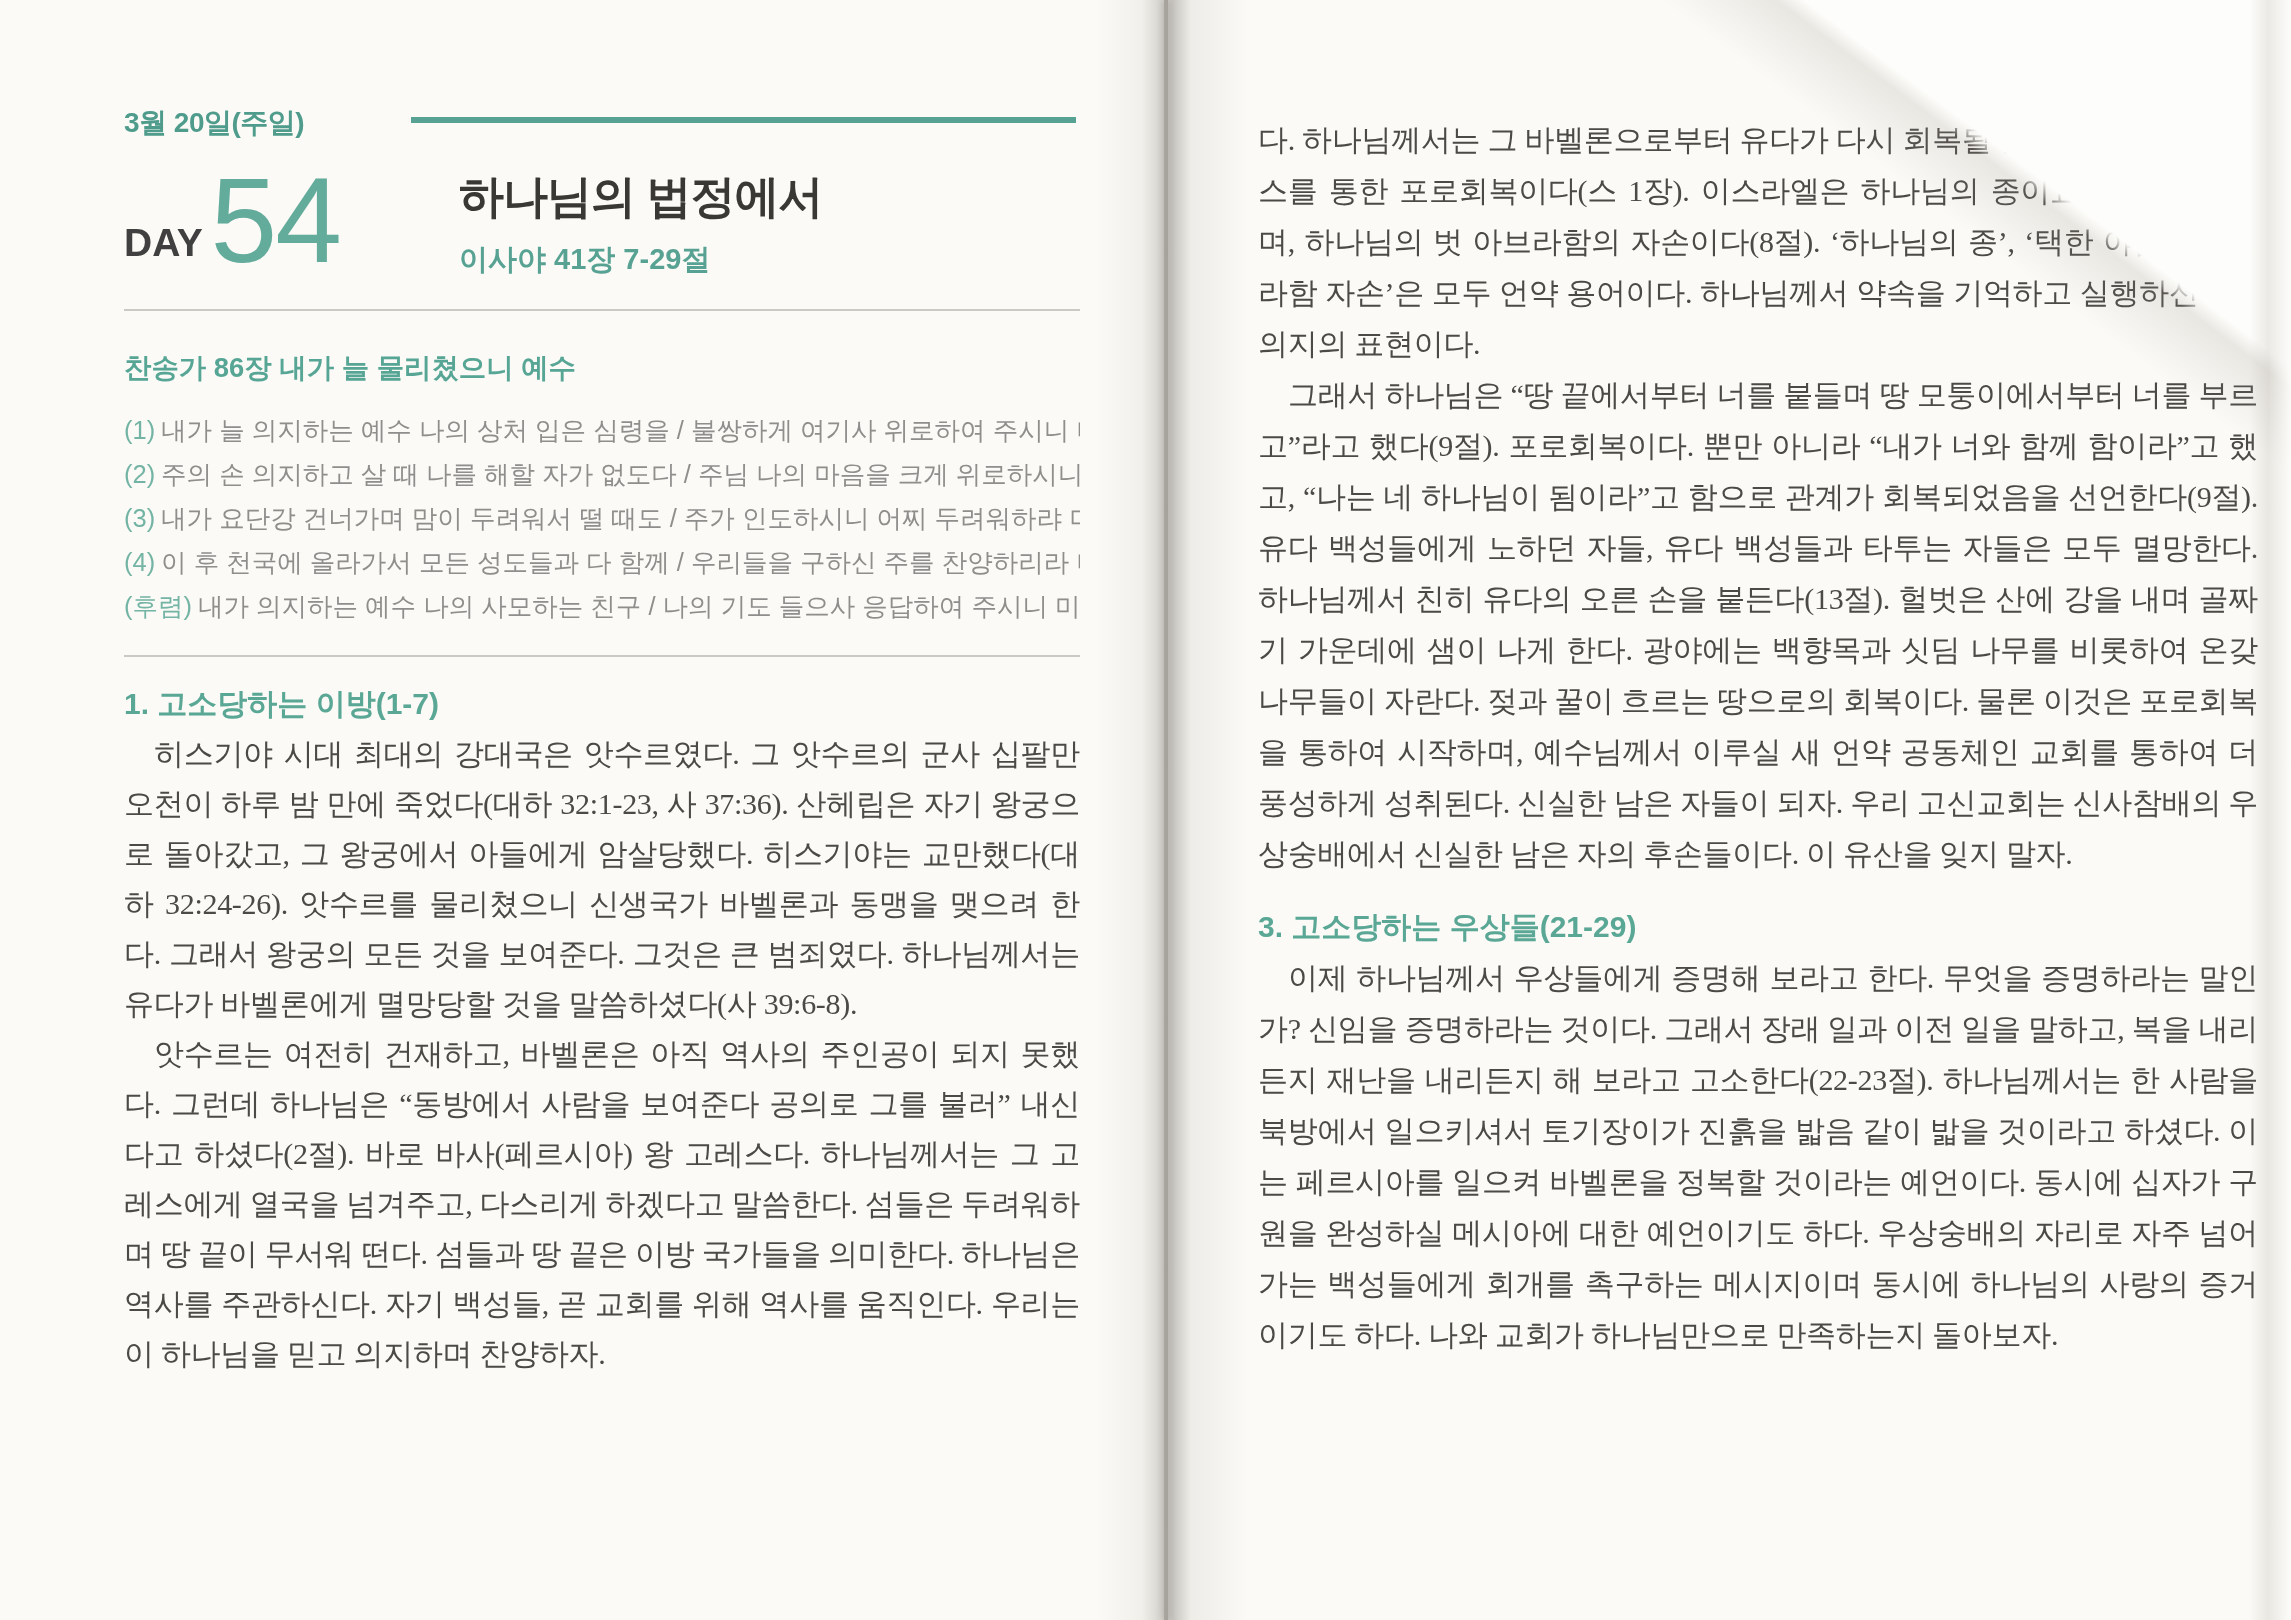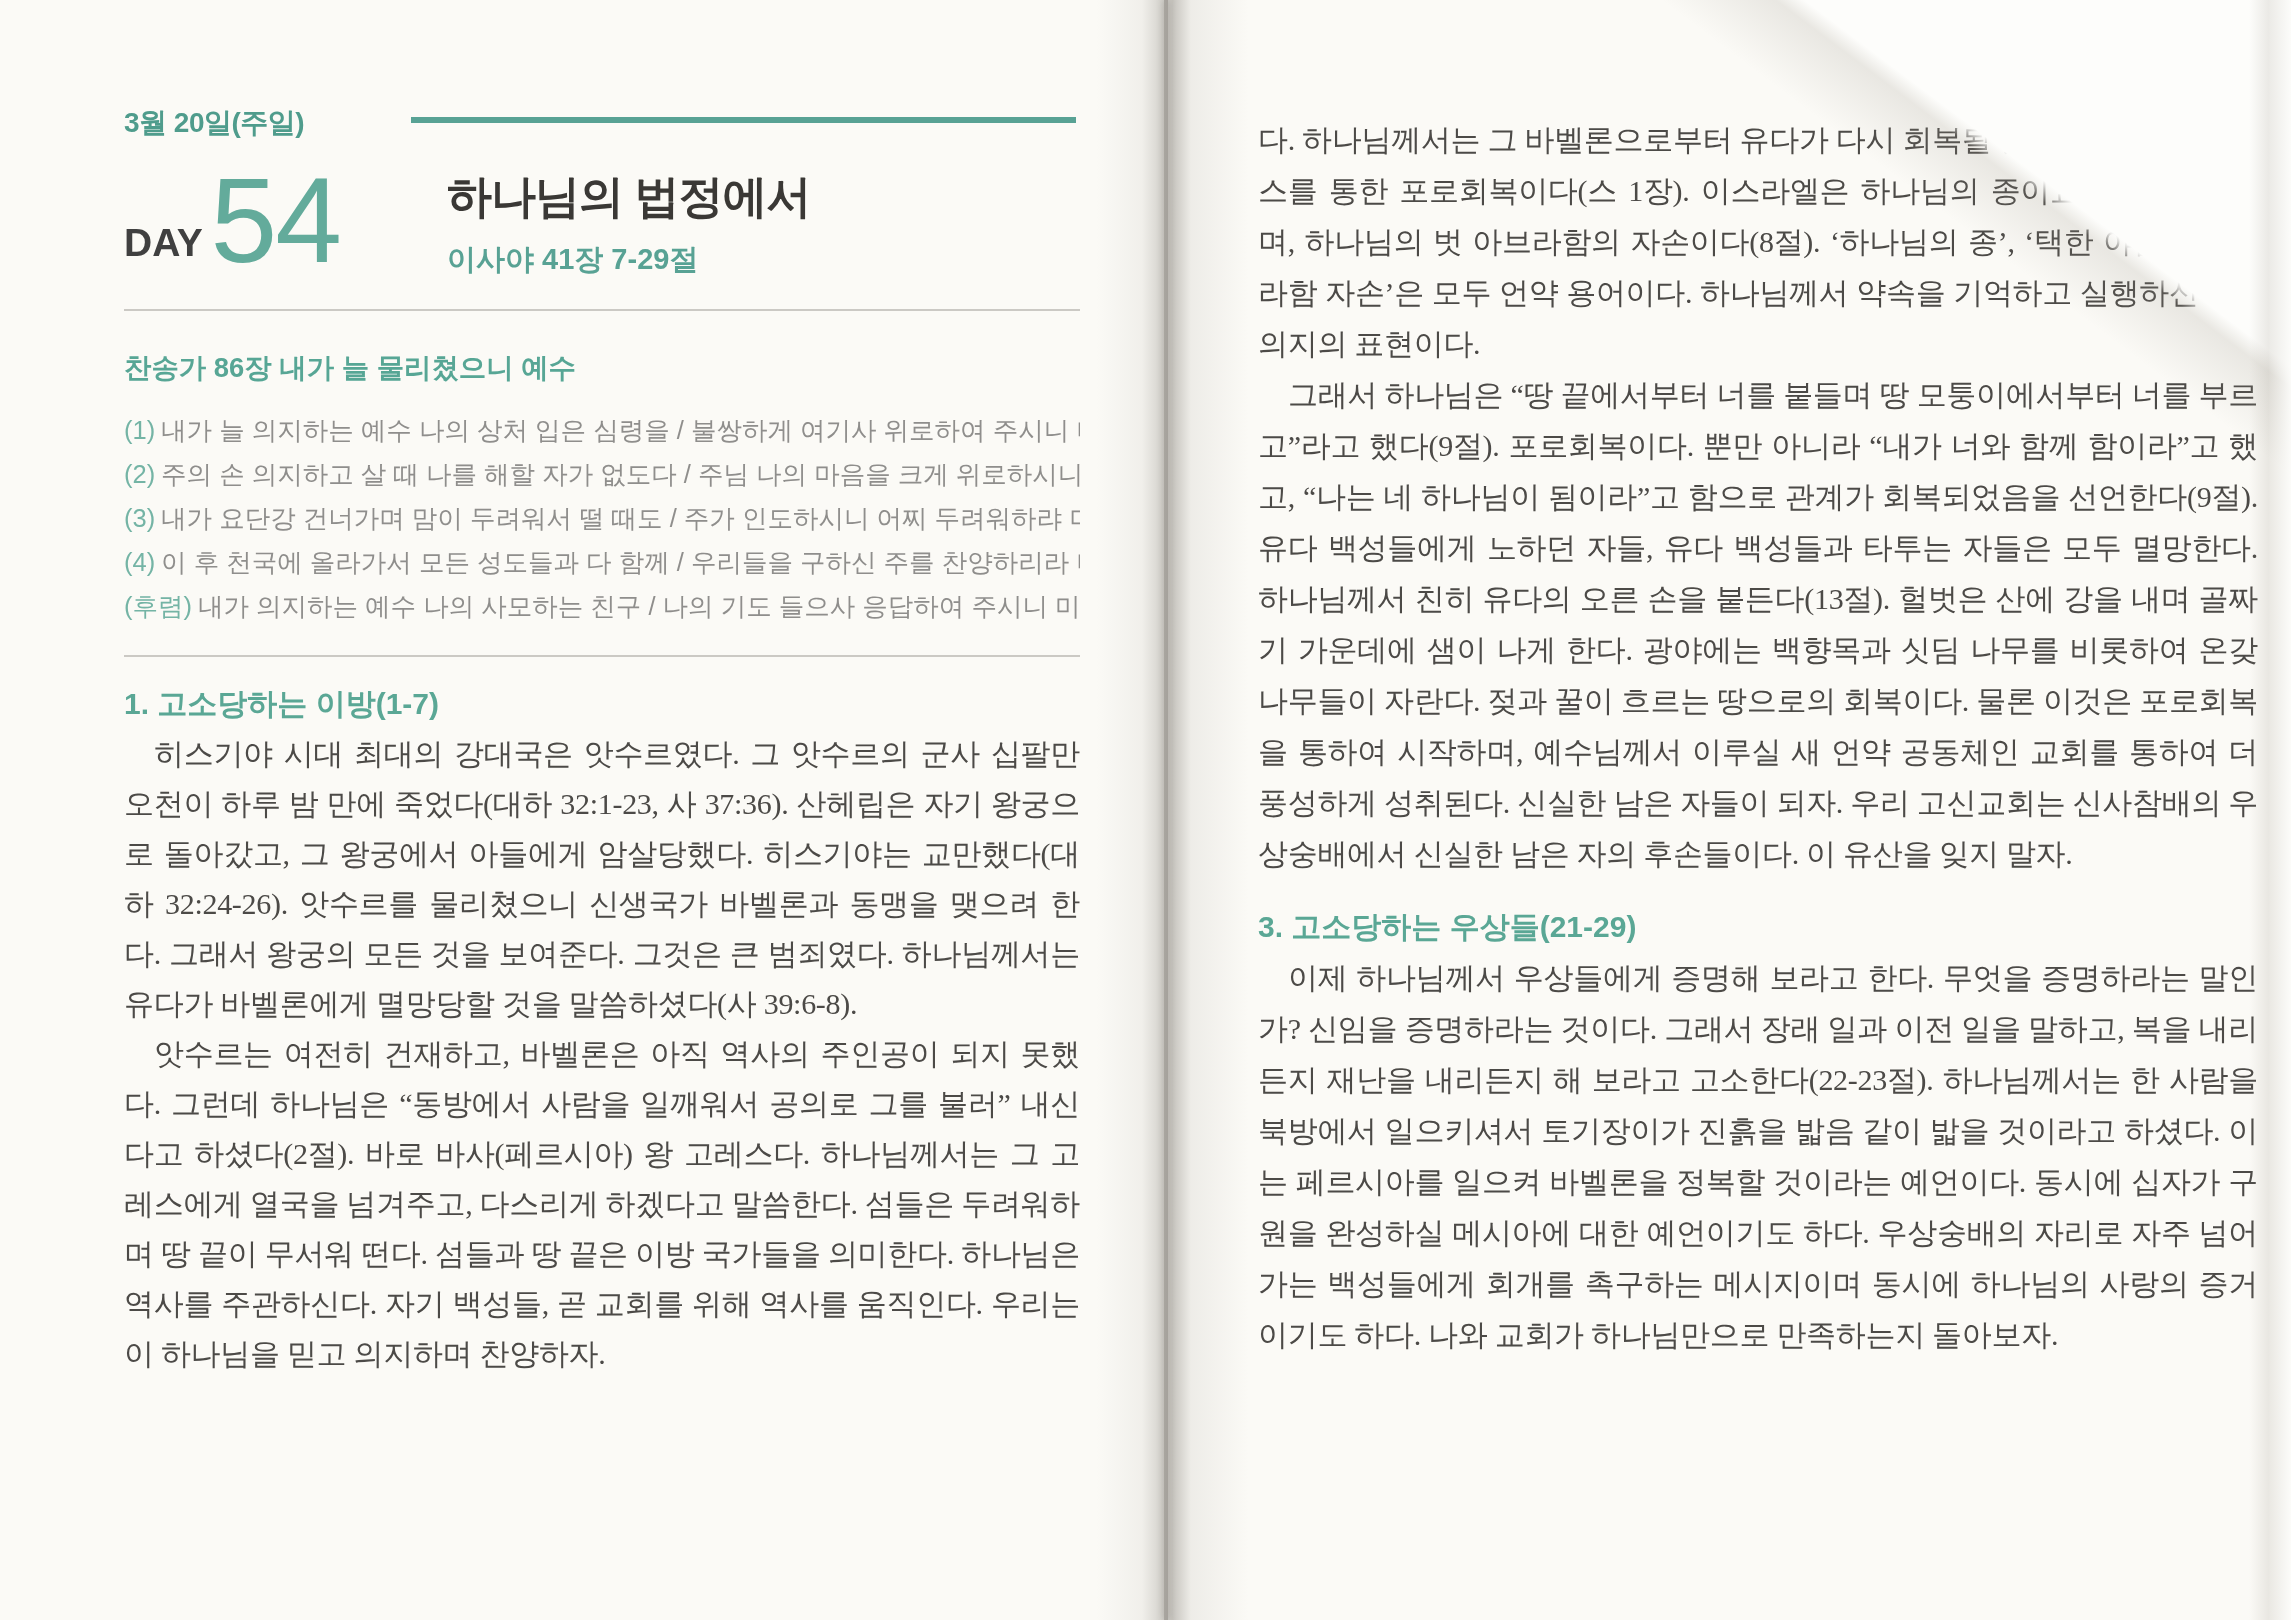--- a/index.html
+++ b/index.html
@@ -28,21 +28,21 @@
   .day-title-row{display:flex;align-items:flex-start;margin-top:21.6px;}
   .day-block{display:flex;align-items:flex-end;width:323px;flex:0 0 auto;}
   .day-label{
     font-size:39px;font-weight:800;color:#404040;letter-spacing:0;
     margin-bottom:9.8px;
   }
   .day-number{
     font-size:120px;line-height:0.92;font-weight:400;color:#63ab9b;
     margin-left:7.8px;letter-spacing:-2px;
   }
-  .title-block{margin-left:0;padding-top:2px;}
+  .title-block{margin-left:12px;padding-top:2px;}
   .page-title{
     margin:0;font-size:45px;font-weight:800;color:#3a3835;
     letter-spacing:-1px;white-space:nowrap;
   }
   .scripture-ref{
     margin-top:13.7px;font-size:29px;font-weight:700;color:#58a294;
     white-space:nowrap;
   }
   .hairline{
     border:none;height:2px;background:#cbc9c4;margin:0;
@@ -146,21 +146,21 @@
         <div class="hymn-verse"><span class="verse-num">(4)</span><span>이 후 천국에 올라가서 모든 성도들과 다 함께 / 우리들을 구하신 주를 찬양하리라 미쁘신 나의 좋은 친구</span></div>
         <div class="hymn-verse"><span class="verse-num">(후렴)</span><span>내가 의지하는 예수 나의 사모하는 친구 / 나의 기도 들으사 응답하여 주시니 미쁘신 나의 좋은 친구</span></div>
       </div>
     </div>
 
     <hr class="hairline hairline-2">
 
 
     <h3 class="sec-heading">1. 고소당하는 이방(1-7)</h3>
     <p class="serif indent">히스기야 시대 최대의 강대국은 앗수르였다. 그 앗수르의 군사 십팔만 오천이 하루 밤 만에 죽었다(대하 32:1-23, 사 37:36). 산헤립은 자기 왕궁으로 돌아갔고, 그 왕궁에서 아들에게 암살당했다. 히스기야는 교만했다(대하 32:24-26). 앗수르를 물리쳤으니 신생국가 바벨론과 동맹을 맺으려 한다. 그래서 왕궁의 모든 것을 보여준다. 그것은 큰 범죄였다. 하나님께서는 유다가 바벨론에게 멸망당할 것을 말씀하셨다(사 39:6-8).</p>
-    <p class="serif indent">앗수르는 여전히 건재하고, 바벨론은 아직 역사의 주인공이 되지 못했다. 그런데 하나님은 “동방에서 사람을 일깨워서 공의로 그를 불러” 내신다고 하셨다(2절). 바로 바사(페르시아) 왕 고레스다. 하나님께서는 그 고레스에게 열국을 넘겨주고, 다스리게 하겠다고 말씀한다. 섬들은 두려워하며 땅 끝이 무서워 떤다. 섬들과 땅 끝은 이방 국가들을 의미한다. 하나님은 역사를 주관하신다. 자기 백성들, 곧 교회를 위해 역사를 움직인다. 우리는 이 하나님을 믿고 의지하며 찬양하자.</p>
+    <p class="serif indent">앗수르는 여전히 건재하고, 바벨론은 아직 역사의 주인공이 되지 못했다. 그런데 하나님은 “동방에서 사람을 보여준다 공의로 그를 불러” 내신다고 하셨다(2절). 바로 바사(페르시아) 왕 고레스다. 하나님께서는 그 고레스에게 열국을 넘겨주고, 다스리게 하겠다고 말씀한다. 섬들은 두려워하며 땅 끝이 무서워 떤다. 섬들과 땅 끝은 이방 국가들을 의미한다. 하나님은 역사를 주관하신다. 자기 백성들, 곧 교회를 위해 역사를 움직인다. 우리는 이 하나님을 믿고 의지하며 찬양하자.</p>
 
   </div>
 
   <div class="page page-right">
 
     <p class="serif" style="margin-top:114px;">다. 하나님께서는 그 바벨론으로부터 유다가 다시 회복될 것을 말씀한다. 고레스를 통한 포로회복이다(스 1장). 이스라엘은 하나님의 종이요, 택한 야곱이며, 하나님의 벗 아브라함의 자손이다(8절). ‘하나님의 종’, ‘택한 야곱’, ‘아브라함 자손’은 모두 언약 용어이다. 하나님께서 약속을 기억하고 실행하신다는 의지의 표현이다.</p>
     <p class="serif indent">그래서 하나님은 “땅 끝에서부터 너를 붙들며 땅 모퉁이에서부터 너를 부르고”라고 했다(9절). 포로회복이다. 뿐만 아니라 “내가 너와 함께 함이라”고 했고, “나는 네 하나님이 됨이라”고 함으로 관계가 회복되었음을 선언한다(9절). 유다 백성들에게 노하던 자들, 유다 백성들과 타투는 자들은 모두 멸망한다. 하나님께서 친히 유다의 오른 손을 붙든다(13절). 헐벗은 산에 강을 내며 골짜기 가운데에 샘이 나게 한다. 광야에는 백향목과 싯딤 나무를 비롯하여 온갖 나무들이 자란다. 젖과 꿀이 흐르는 땅으로의 회복이다. 물론 이것은 포로회복을 통하여 시작하며, 예수님께서 이루실 새 언약 공동체인 교회를 통하여 더 풍성하게 성취된다. 신실한 남은 자들이 되자. 우리 고신교회는 신사참배의 우상숭배에서 신실한 남은 자의 후손들이다. 이 유산을 잊지 말자.</p>
 
     <h3 class="sec-heading">3. 고소당하는 우상들(21-29)</h3>
     <p class="serif indent">이제 하나님께서 우상들에게 증명해 보라고 한다. 무엇을 증명하라는 말인가? 신임을 증명하라는 것이다. 그래서 장래 일과 이전 일을 말하고, 복을 내리든지 재난을 내리든지 해 보라고 고소한다(22-23절). 하나님께서는 한 사람을 북방에서 일으키셔서 토기장이가 진흙을 밟음 같이 밟을 것이라고 하셨다. 이는 페르시아를 일으켜 바벨론을 정복할 것이라는 예언이다. 동시에 십자가 구원을 완성하실 메시아에 대한 예언이기도 하다. 우상숭배의 자리로 자주 넘어가는 백성들에게 회개를 촉구하는 메시지이며 동시에 하나님의 사랑의 증거이기도 하다. 나와 교회가 하나님만으로 만족하는지 돌아보자.</p>

